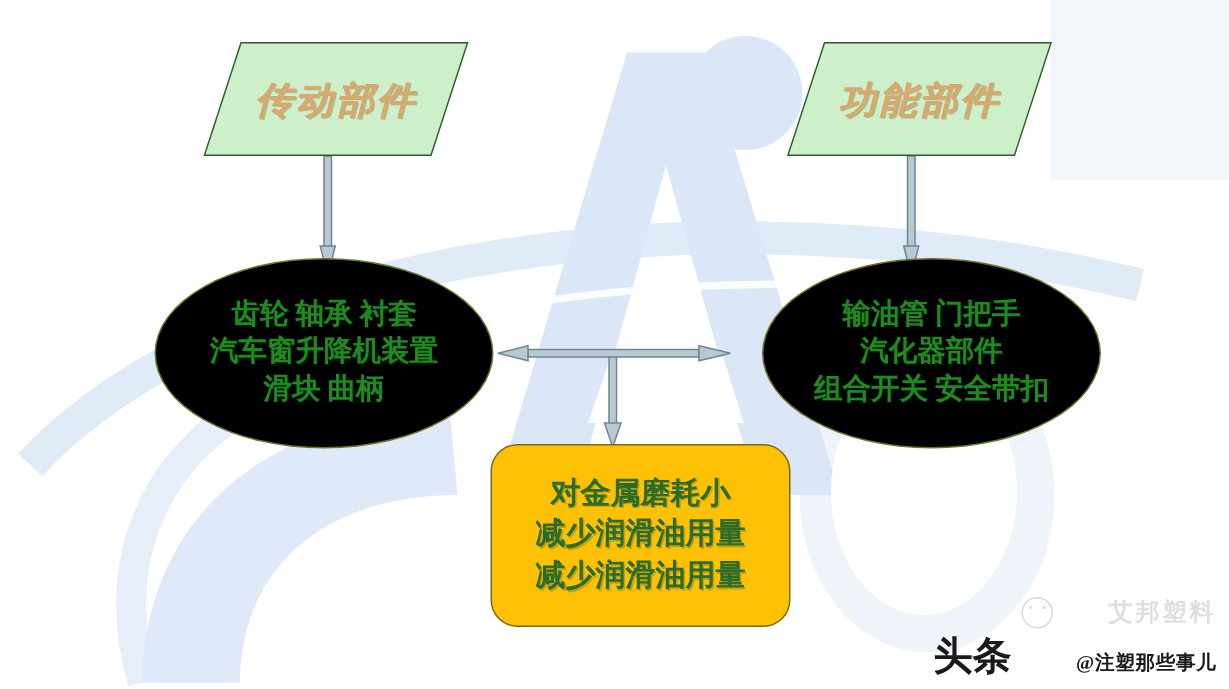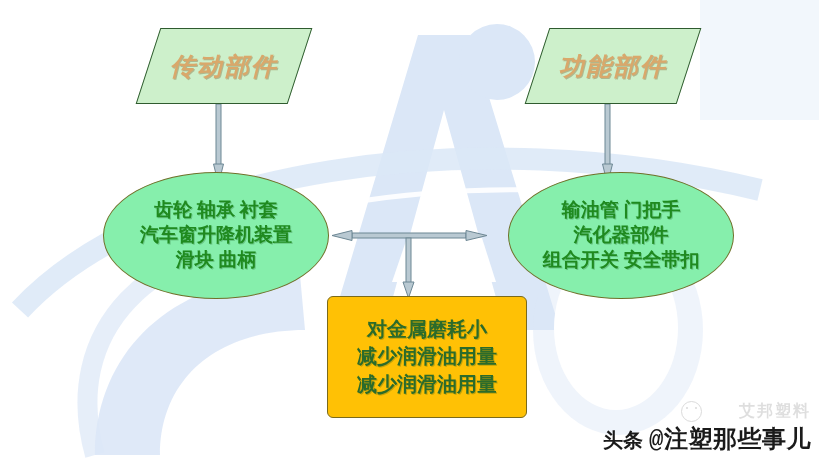--- a/index.html
+++ b/index.html
@@ -67,38 +67,38 @@
     font-style: italic;
     font-weight: bold;
     font-size: 25px;
     letter-spacing: 2px;
     color: #d9a86b;
     text-shadow: 1px 1px 0 rgba(120,80,30,0.35);
     white-space: nowrap;
   }
   
   .ellipse {
-    background: #86efac;
+    background: #000000;
     border: 1px solid #70702a;
     border-radius: 50%;
   }
   .ellipse .elabel {
     font-family: "Liberation Serif", "DejaVu Serif", serif;
     font-weight: bold;
     font-size: 19px;
     line-height: 1.30;
     color: #1f8a1f;
     text-shadow: 1px 1px 0 rgba(20,80,20,0.25);
     white-space: nowrap;
   }
   
   .roundrect {
     background: #ffc105;
     border: 1px solid #7a6a1c;
-    border-radius: 6px;
+    border-radius: 18px;
   }
   .roundrect .rlabel {
     font-family: "Liberation Serif", "DejaVu Serif", serif;
     font-weight: bold;
     font-size: 20px;
     line-height: 1.38;
     color: #2b6b2b;
     text-shadow: 1px 1px 0 rgba(20,70,20,0.25);
     white-space: nowrap;
   }
@@ -150,28 +150,29 @@
   }
   #wm-handle-row {
     display: flex;
     align-items: baseline;
     justify-content: flex-end;
     gap: 6px;
     color: #1a1a1a;
   }
   #wm-source {
     font-family: Liberation Sans, sans-serif;
-    font-size: 20px;
+    font-size: 26px;
     font-weight: bold;
   }
   #wm-handle {
-    font-family: Liberation Mono, monospace;
-    font-size: 24px;
+    font-family: Liberation Serif, serif;
+    font-size: 13px;
     font-weight: bold;
     letter-spacing: 0.5px;
+    margin-left: 37px;
   }
 </style>
 </head>
 <body>
 
 <div id="stage">
 
   <svg id="bg-watermark" viewBox="0 0 819 459" xmlns="http://www.w3.org/2000/svg">
     <defs>
       <clipPath id="clipStage">

